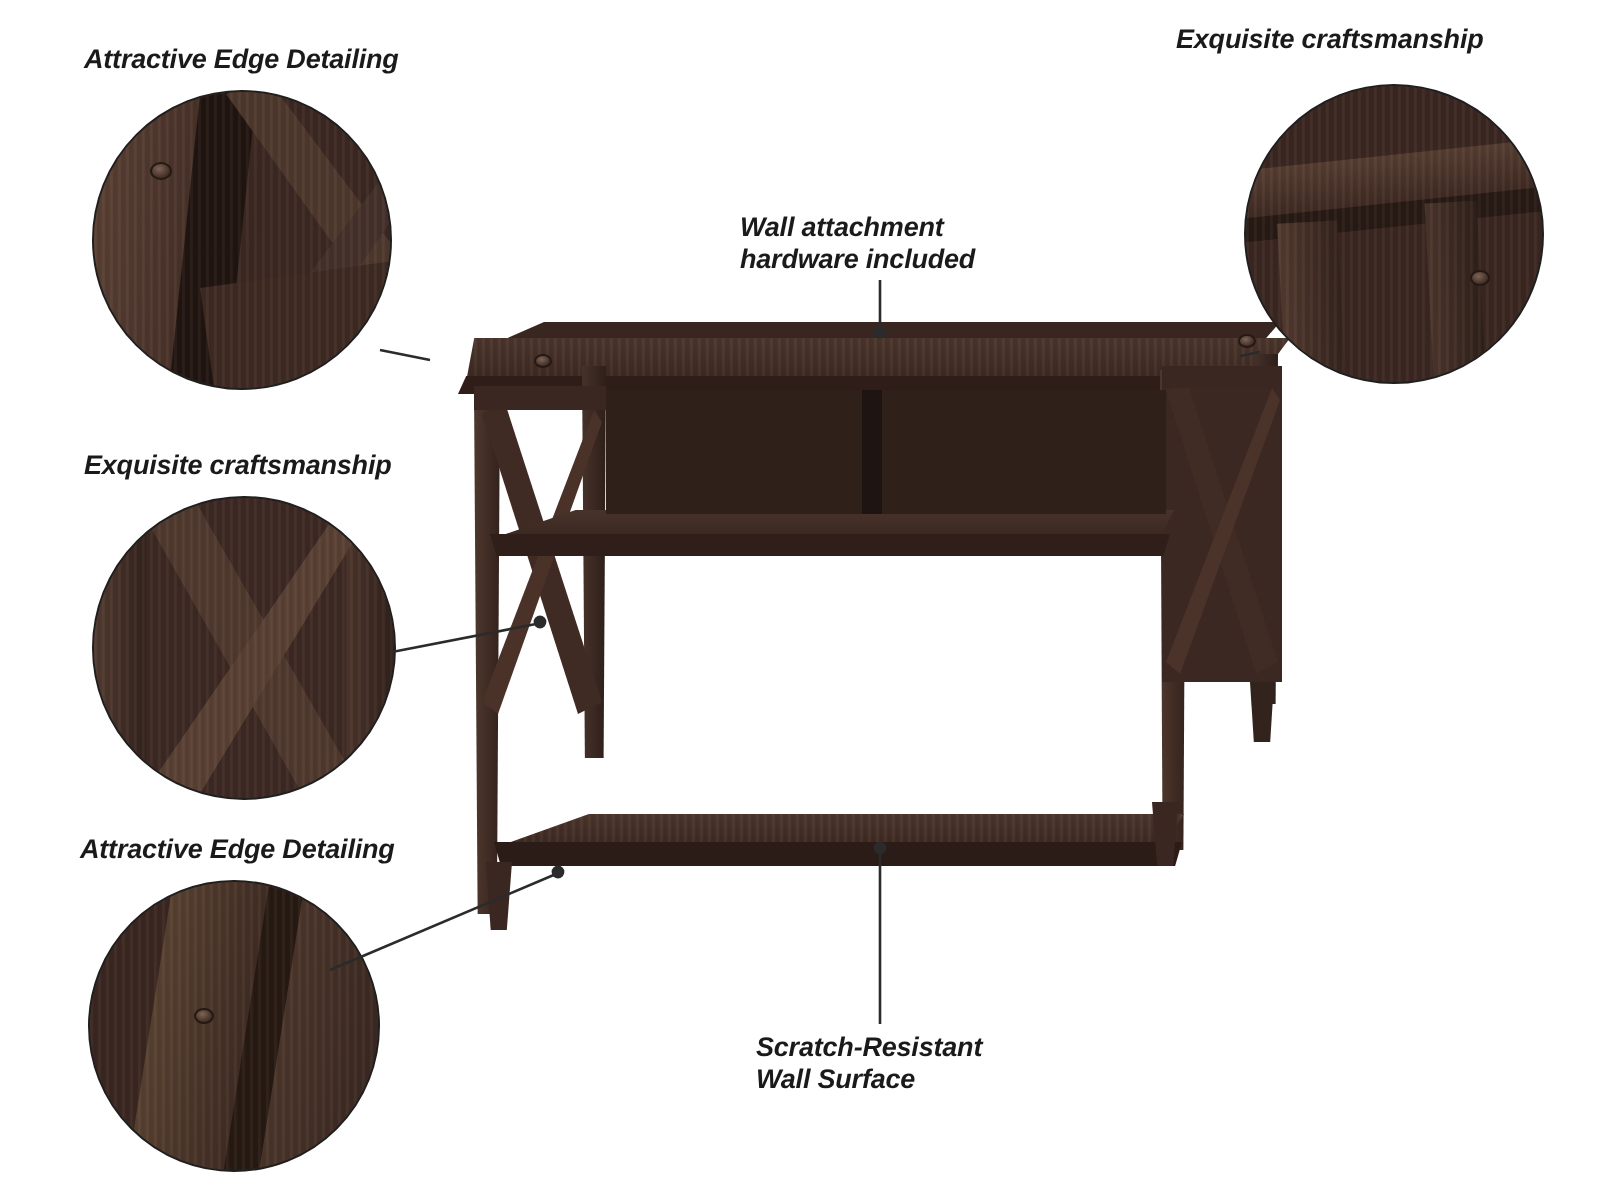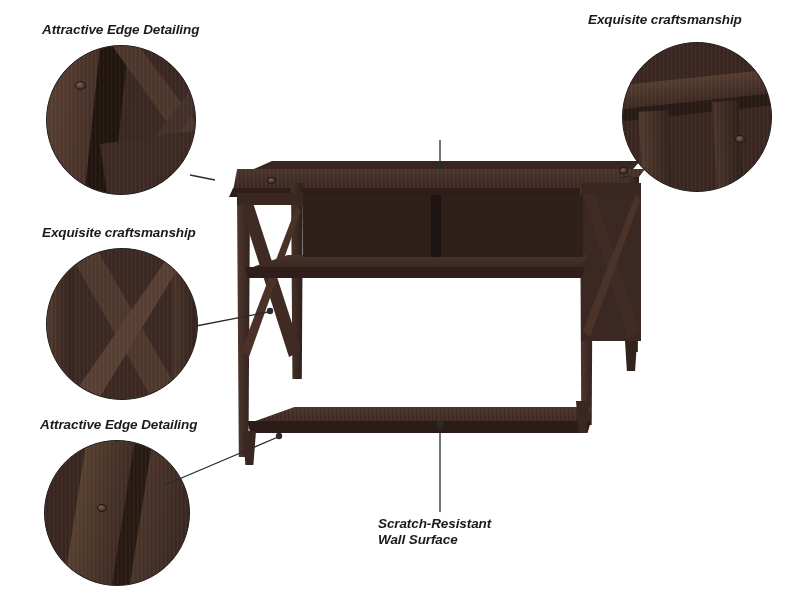--- a/index.html
+++ b/index.html
@@ -232,20 +232,22 @@
     <circle cx="279" cy="436" r="3.2" fill="#2b2b2b"></circle>
 
     <path d="M440 512 L440 425" stroke="#2b2b2b" stroke-width="1.3" fill="none"></path>
     <circle cx="440" cy="424" r="3.2" fill="#2b2b2b"></circle>
   </svg>
 
   <div class="callout-label" style="left:42px; top:22px;">Attractive Edge Detailing</div>
 
   <div class="callout-label" style="left:588px; top:12px;">Exquisite craftsmanship</div>
 
+  <div class="callout-label" style="left:370px; top:106px;">Wall attachment
+hardware included</div>
 
   <div class="callout-label" style="left:42px; top:225px;">Exquisite craftsmanship</div>
 
   <div class="callout-label" style="left:40px; top:417px;">Attractive Edge Detailing</div>
 
   <div class="callout-label" style="left:378px; top:516px;">Scratch-Resistant
 Wall Surface</div>
 
 </div>
 

